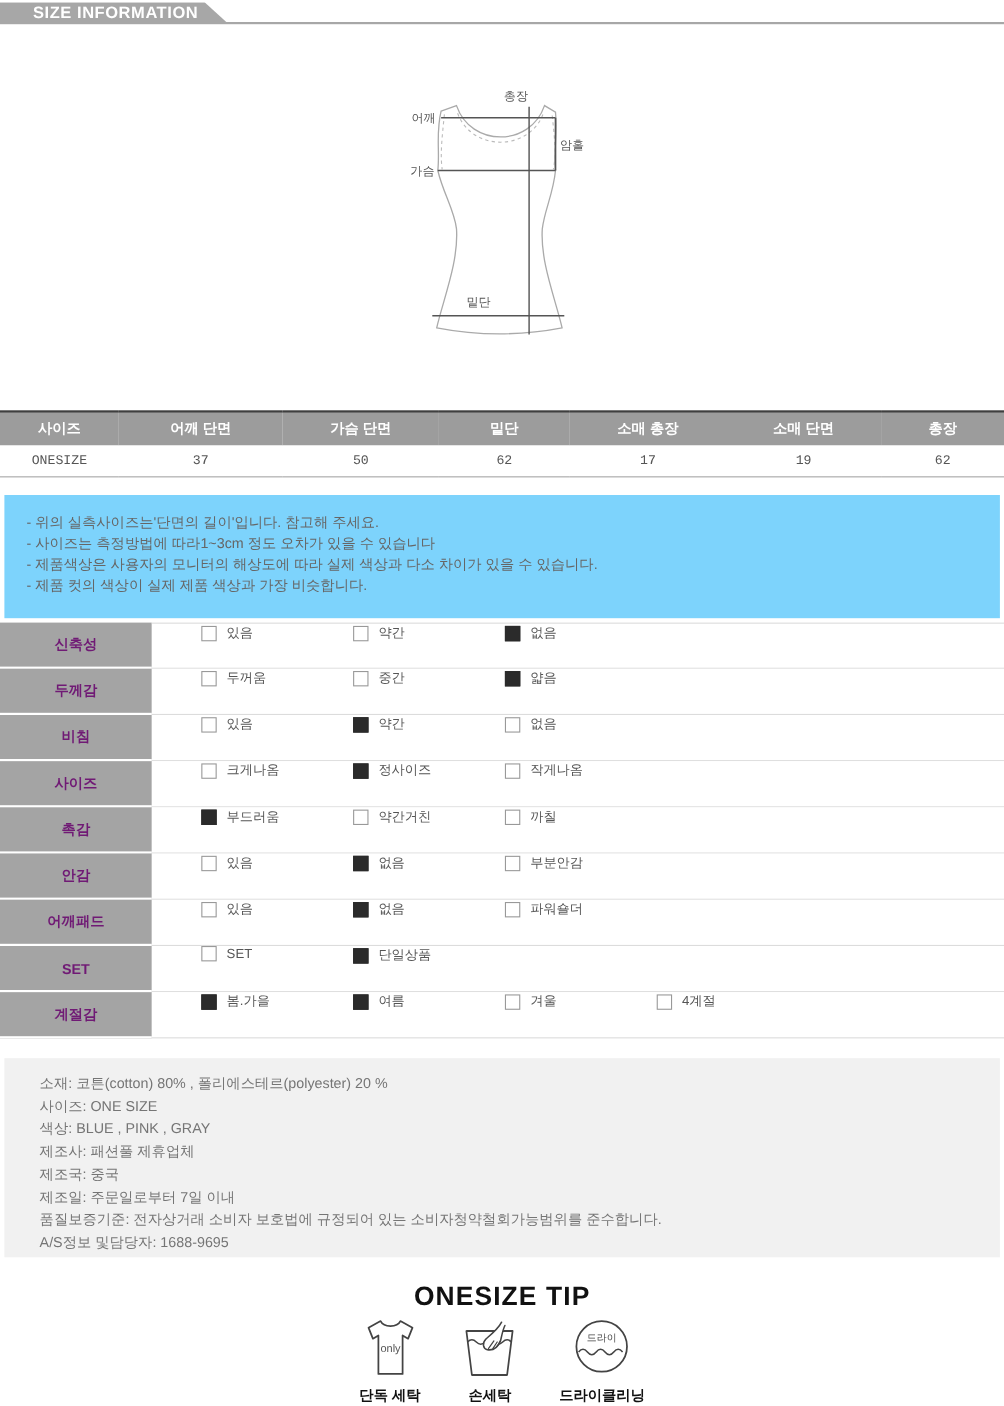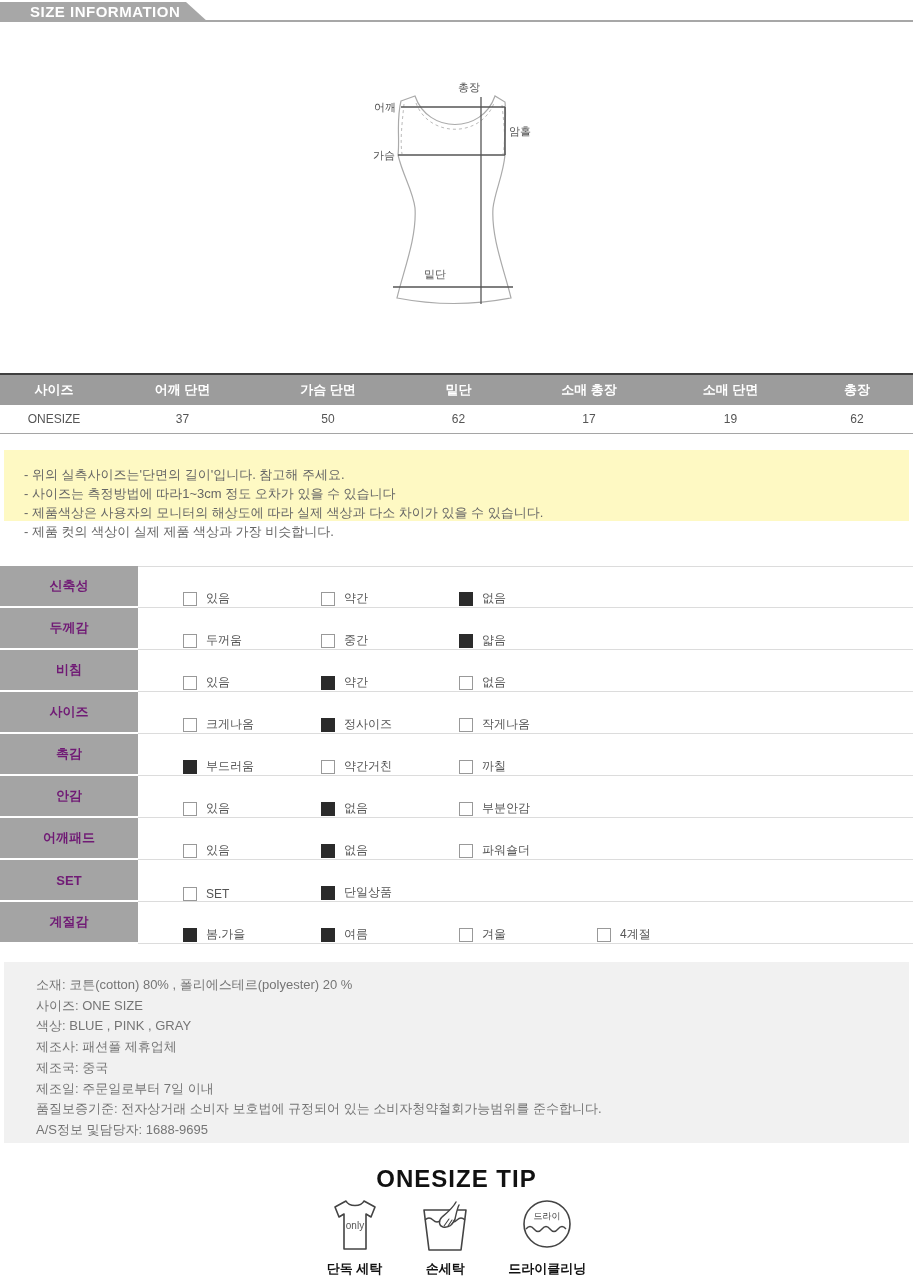--- a/index.html
+++ b/index.html
@@ -14,33 +14,33 @@
                       color:#fff; font-size:15px; font-weight:bold; letter-spacing:.5px;
                       line-height:20px; padding-left:30px; }
 
   
   .diagram { position:absolute; left:353px; top:76px; }
   .diagram svg text { font-family:"Liberation Sans","DejaVu Sans",sans-serif; font-size:11px; fill:#555; }
 
   
   .size-table { position:absolute; top:373px; left:0; width:913px; border-collapse:collapse; table-layout:fixed; border-top:2px solid #3f3f3f; }
   .size-table th { background:#9c9c9c; color:#fff; font-size:13px; font-weight:bold; height:31px; text-align:center; }
-  .size-table td { color:#555; font-size:12px; height:28px; text-align:center; border-bottom:1px solid #a5a5a5; background:#fff; }
-
-  
-  .notes { position:absolute; top:450px; left:4px; width:905px; height:71px; background:#fef9c3;
+  .size-table td { color:#555; font-size:12px; height:28px; text-align:center; border-bottom:1px solid #a5a5a5; background:#fff;font-family:Liberation Mono, monospace; }
+
+  
+  .notes { position:absolute; top:450px; left:4px; width:905px; height:112px; background:#7dd3fc;
            padding:15px 0 0 20px; }
   .notes div { color:#666; font-size:13px; line-height:19px; }
 
   
   .features { position:absolute; top:566px; left:0; width:913px; }
   .frow { display:flex; height:42px; }
   .frow-label { width:138px; background:#a4a4a4; color:#701a75; font-size:13px; font-weight:bold;
                 display:flex; align-items:center; justify-content:center; border-bottom:2px solid #fff; }
-  .frow-content { flex:1; display:flex; align-items:flex-end; padding-left:45px; border-bottom:1px solid #dcdcdc; background:#fff; }
+  .frow-content { flex:1; display:flex; align-items:flex-start; padding-left:45px; border-bottom:1px solid #dcdcdc; background:#fff; }
   .frow:first-child .frow-content { border-top:1px solid #dcdcdc; }
   .opt { width:138px; display:flex; align-items:center; }
   .cb { width:14px; height:14px; border:1px solid #999; background:#fff; flex:0 0 auto; }
   .cb[data-checked="true"] { background:#2b2b2b; border-color:#2b2b2b; }
   .opt-label { margin-left:9px; color:#555; font-size:12px; }
 
   
   .product { position:absolute; top:962px; left:4px; width:905px; height:181px; background:#f1f1f1;
              padding:13px 0 0 32px; }
   .product div { color:#757575; font-size:13px; line-height:20.7px; }

